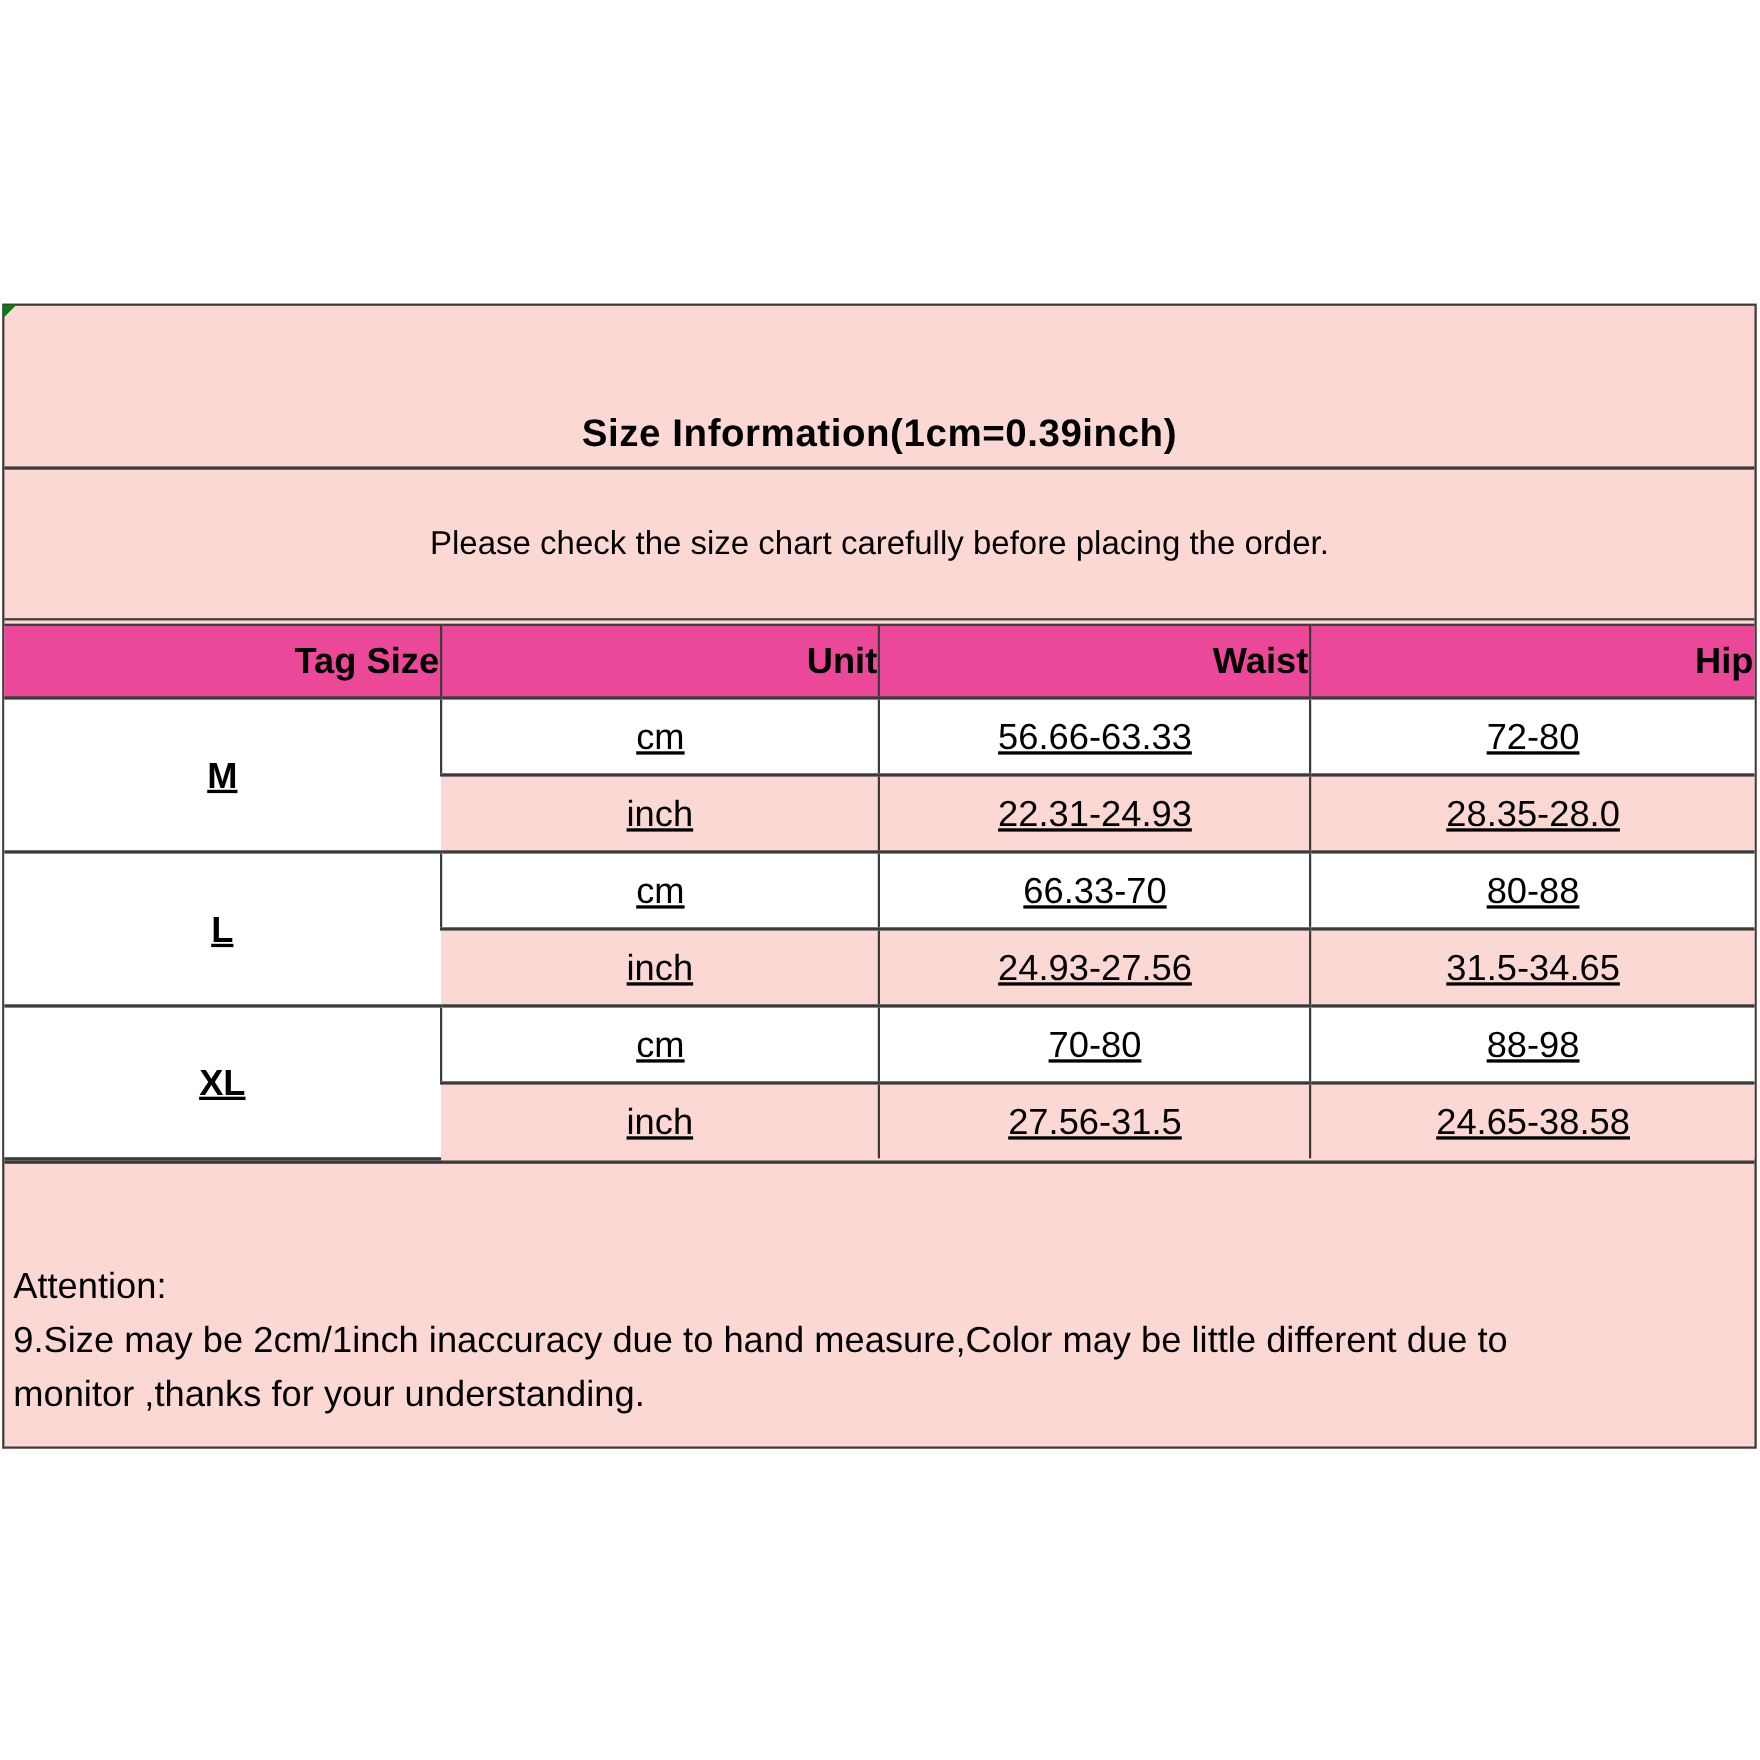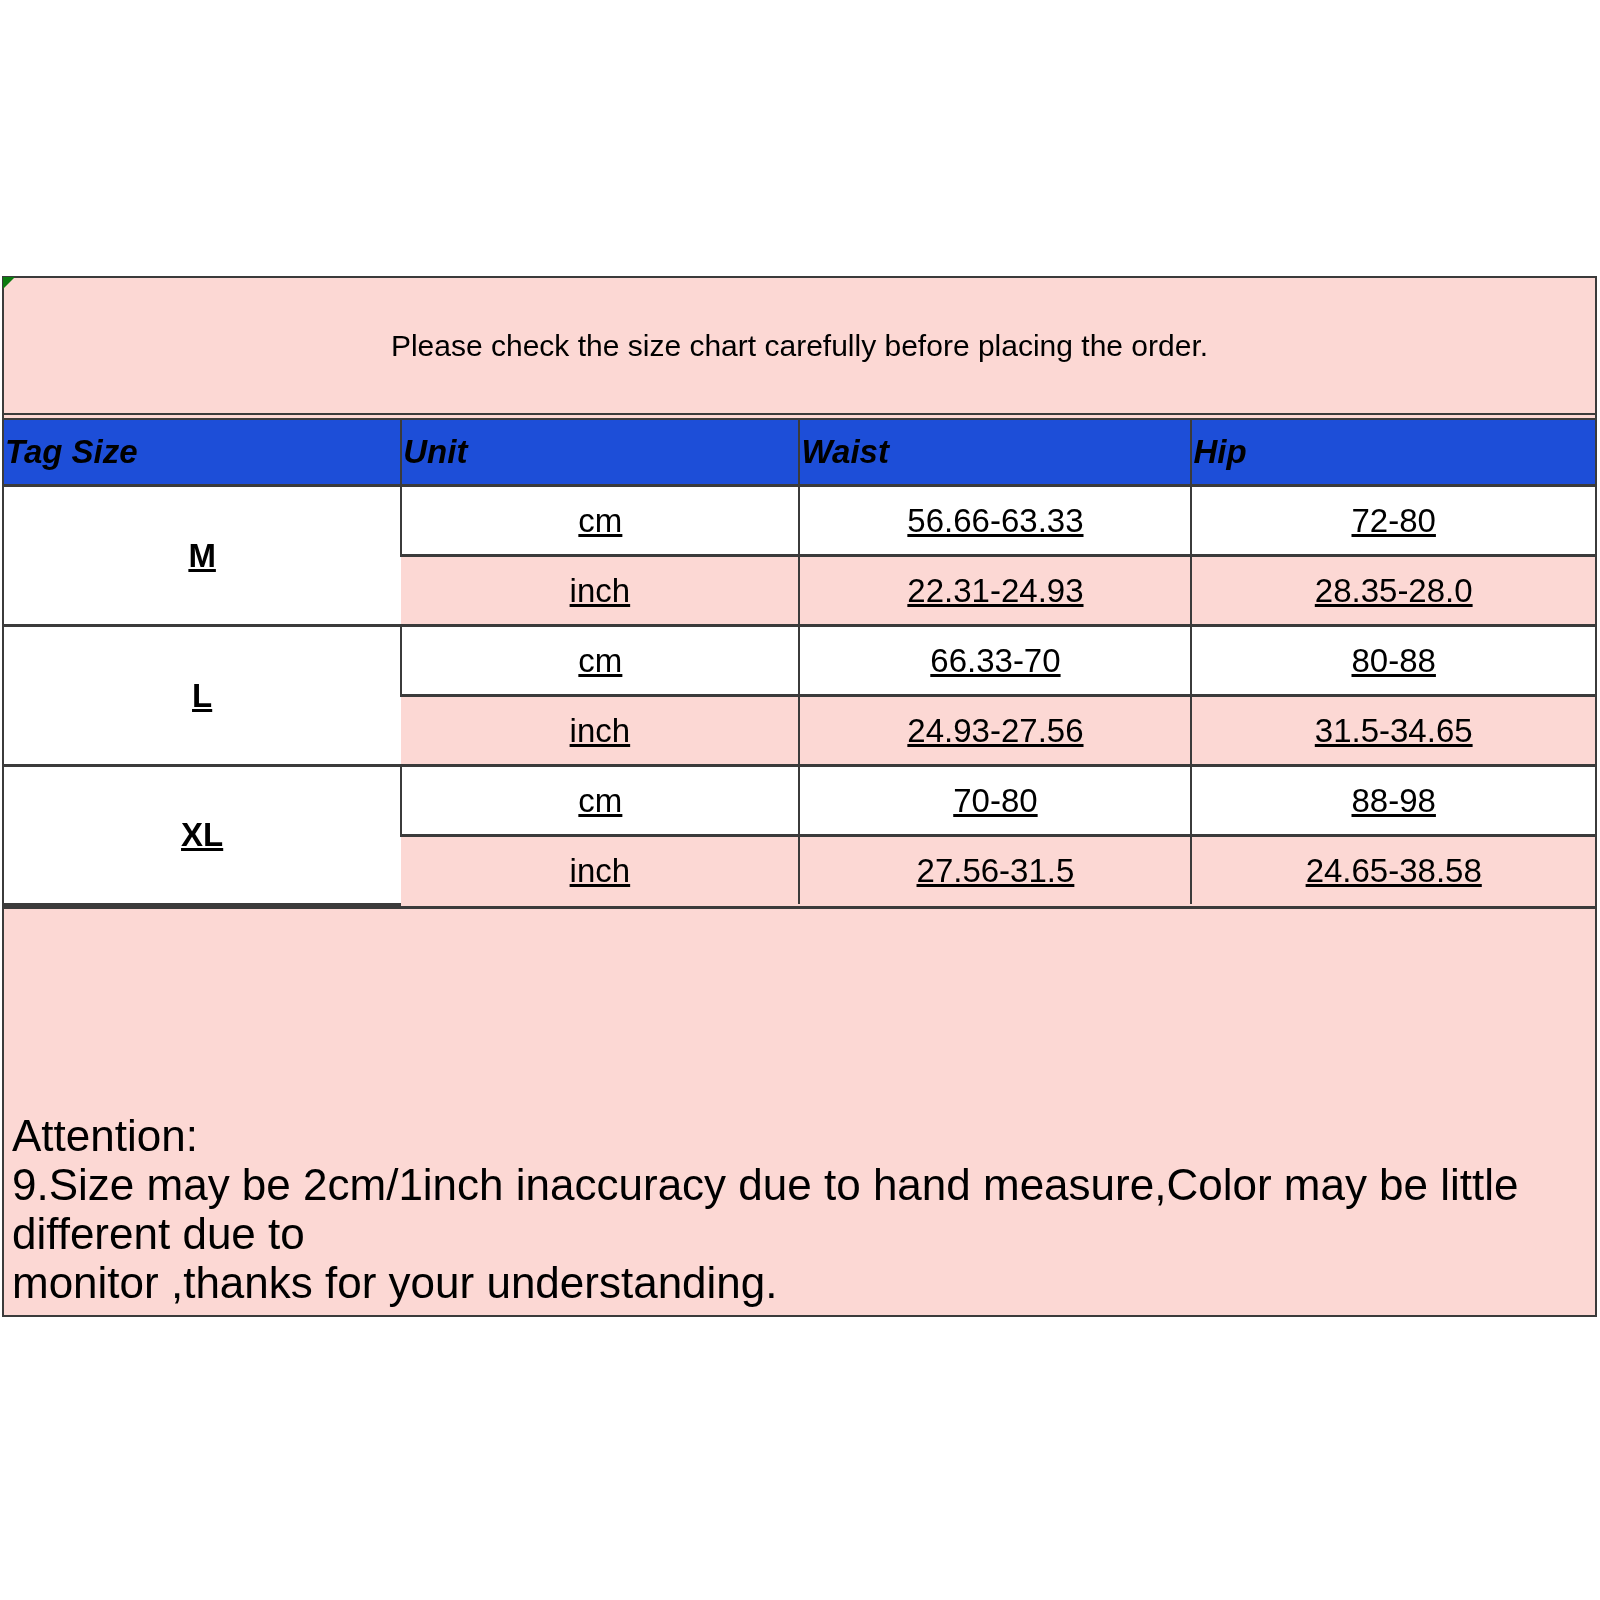--- a/index.html
+++ b/index.html
@@ -53,28 +53,27 @@
     font-size: 30px;
   }
   table.size-table {
     width: 100%;
     margin-top: 3px;
     border-collapse: collapse;
     table-layout: fixed;
   }
   table.size-table th {
     height: 62px;
-    background: #1d4ed8;
+    background: #ec4899;
     border-top: 2px solid #3b3b3b;
     border-bottom: 3px solid #3b3b3b;
     font-size: 33px;
     font-weight: bold;
-    text-align: left;
+    text-align: right;
     vertical-align: middle;
-    font-style: italic;
   }
   table.size-table td {
     height: 65px;
     font-size: 33px;
     text-align: center;
     vertical-align: middle;
     border-bottom: 3px solid #3b3b3b;
     text-decoration: underline;
   }
   table.size-table th + th,
@@ -88,32 +87,33 @@
   td.tag-cell + td { border-left: 2px solid #3b3b3b; }
   tr.row-cm td:not(.tag-cell) { background: #ffffff; }
   tr.row-inch td:not(.tag-cell) { background: #fcd8d4; }
   tr.last-row td { border-bottom: none; }
   .attention {
     flex: 1;
     border-top: 3px solid #3b3b3b;
     display: flex;
     flex-direction: column;
     justify-content: flex-end;
-    padding: 0 12px 8px 8px;
-    font-size: 44px;
+    padding: 0 12px 24px 8px;
+    font-size: 33px;
     line-height: 49px;
   }
 </style>
 </head>
 <body>
 
 <div class="page">
   <div class="panel">
     <div class="corner-triangle"></div>
 
+    <div class="title-row">Size Information(1cm=0.39inch)</div>
 
     <div class="subtitle-row">Please check the size chart carefully before placing the order.</div>
 
     <table class="size-table">
       <thead>
         <tr>
           <th style="width:25%">Tag Size</th>
           <th style="width:25%">Unit</th>
           <th style="width:24.6%">Waist</th>
           <th style="width:25.4%">Hip</th>

